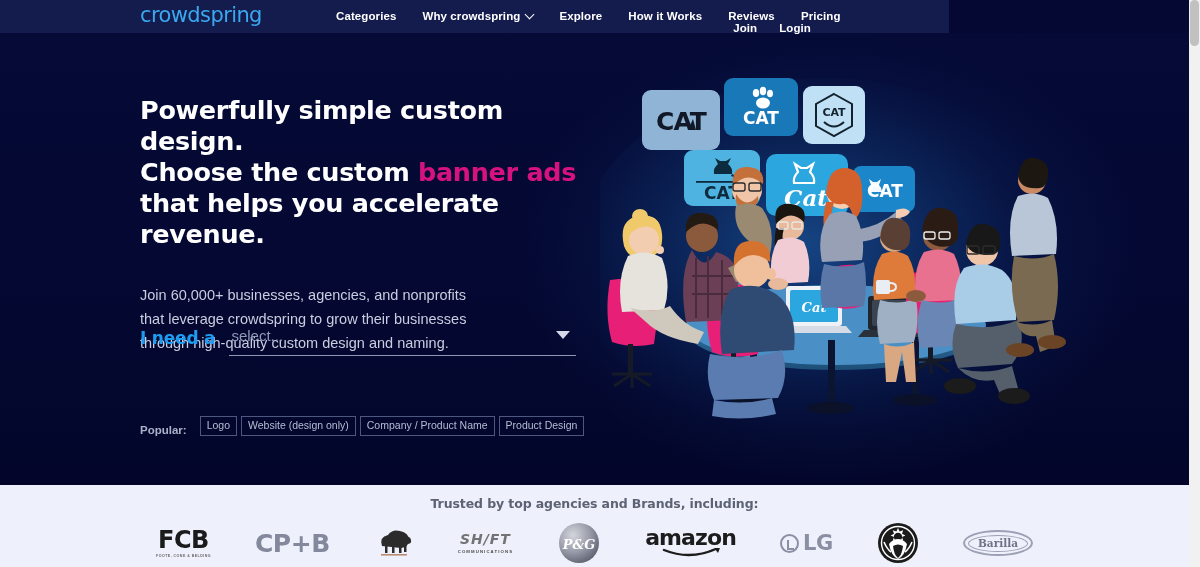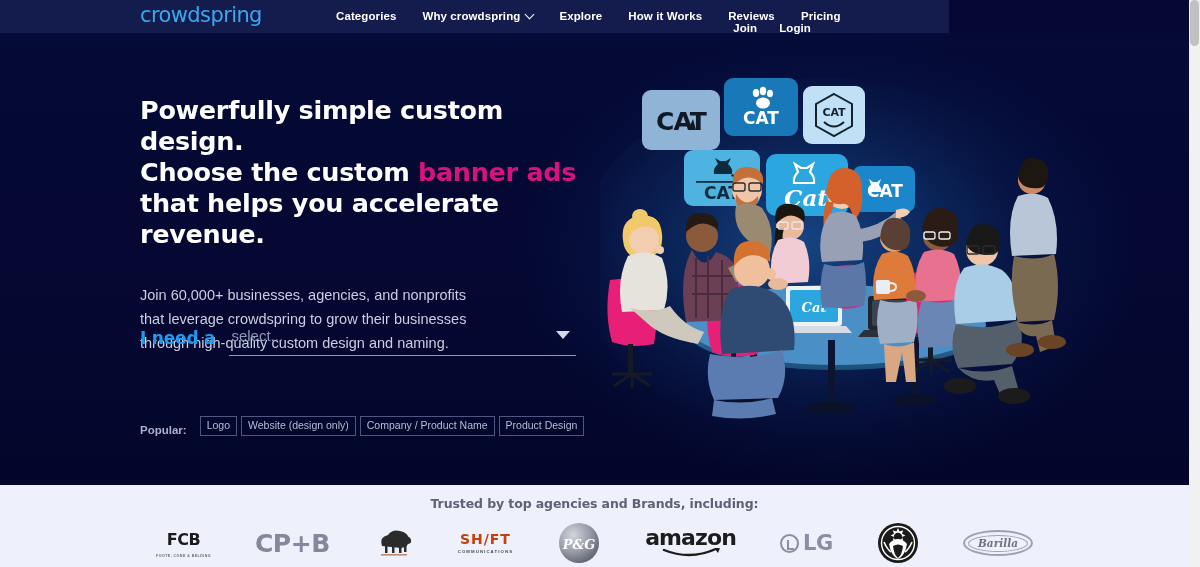--- a/index.html
+++ b/index.html
@@ -153,36 +153,36 @@
   .brands {
     display: flex; align-items: center; justify-content: center;
     gap: 44px; margin-top: 10px; padding: 0 140px;
   }
   .brand {
     height: 44px; display: flex; flex-direction: column;
     align-items: center; justify-content: center;
   }
   .b-fcb {
     font-family: "DejaVu Sans", sans-serif;
-    font-size: 16px; font-weight: bold; color: #1b1b1b;
+    font-size: 24px; font-weight: bold; color: #1b1b1b;
     letter-spacing: -0.5px; line-height: 22px;
   }
   .b-fcb-sub {
     font-size: 3.6px; color: #6b6b6b; letter-spacing: 0.45px;
     margin-top: 3px; font-weight: bold;
   }
   .b-cpb {
     font-family: "DejaVu Sans", sans-serif;
     font-size: 25px; font-weight: bold; color: #83889c;
     letter-spacing: -0.5px;
   }
   .b-shift {
     font-family: "DejaVu Sans", sans-serif;
-    font-size: 14px; font-weight: bold; color: #c2410c;
-    letter-spacing: 1px; line-height: 15px;
+    font-size: 14px; font-weight: bold; color: #737373;
+    letter-spacing: 1px; line-height: 15px; font-style: italic;
   }
   .b-shift-sub {
     font-size: 4.3px; color: #4a4a4a; letter-spacing: 1.1px;
     margin-top: 2px; font-weight: bold;
   }
   .b-amazon {
     font-family: "DejaVu Sans", sans-serif;
     font-size: 22px; font-weight: bold; color: #1c1c1c;
     letter-spacing: -0.9px; line-height: 20px; text-align: right;
   }
@@ -204,21 +204,21 @@
   .b-barilla {
     width: 70px; height: 26px; border-radius: 50%;
     border: 2px solid #9ca0b4;
     display: flex; align-items: center; justify-content: center;
   }
   .b-barilla-in {
     width: 60px; height: 17px; border-radius: 50%;
     border: 1.3px solid #9ca0b4;
     display: flex; align-items: center; justify-content: center;
     font-family: "DejaVu Serif", serif;
-    font-size: 10.5px; font-style: italic; font-weight: bold;
+    font-size: 10.5px; font-weight: bold;
     color: #6f7285;
   }
 </style>
 </head>
 <body>
 
 <div class="page">
 
   <div class="header">
     <div class="logo">crowdspring</div>

